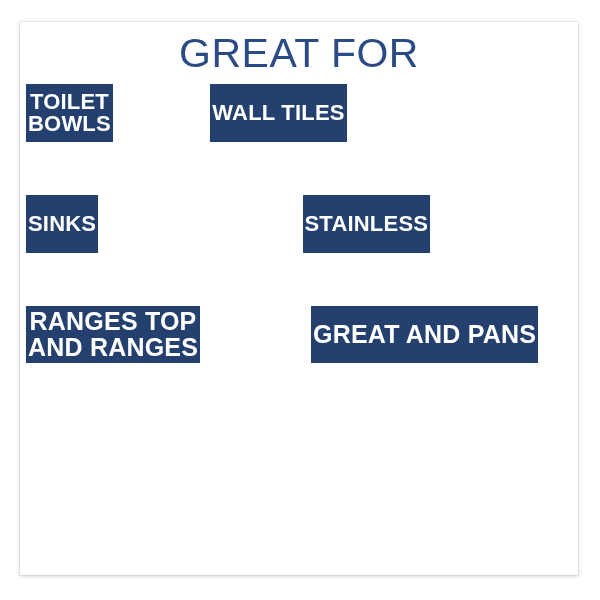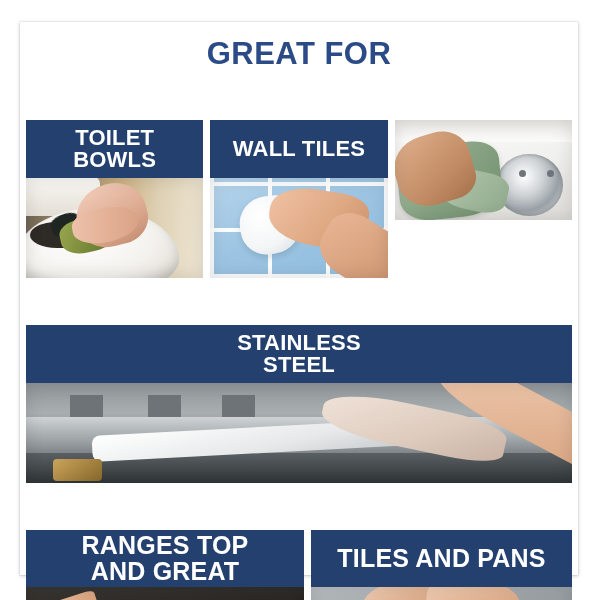--- a/index.html
+++ b/index.html
@@ -20,43 +20,42 @@
     box-shadow:0 1px 4px rgba(0,0,0,0.22), 0 0 0 1px rgba(0,0,0,0.04);
   }
 
   
   .poster-title {
     height:62px;
     display:flex;
     align-items:center;
     justify-content:center;
     color:#2b4b86;
-    font-size:31px;
-    font-weight:bold;
+    font-size:41px;
+    font-weight:normal;
     letter-spacing:0.5px;
     line-height:1;
     white-space:nowrap;
   }
 
   
   .grid {
     padding:0 6px 6px 6px;
     display:flex;
     flex-direction:column;
     gap:11px;
   }
   .grid-row { display:flex; gap:7px; }
 
   .tile {
     position:relative;
     overflow:hidden;
     background:#ffffff;
     display:flex;
-    flex-direction:column;
-    margin-top:36px;
+    flex-direction:row;
   }
   .tile.col3 { flex:1 1 0; }
   .tile.wide-left  { flex:0 0 278px; }
   .tile.wide-right { flex:1 1 0; }
 
   .tile-label {
     background:#24406e;
     color:#ffffff;
     display:flex;
     align-items:center;
@@ -447,27 +446,42 @@
             <span class="sh hand"></span>
           </div>
           <div class="photo-tint"></div>
         </div>
       </div>
 
     </div>
 
     <div class="grid-row row2">
 
+      <div class="tile col3">
+        <div class="tile-label">
+          <span>SINKS</span>
+        </div>
+        <div class="tile-photo">
+          <div class="scene ph-sink">
+            <span class="sh basin"></span>
+            <span class="sh drain"></span>
+            <span class="sh faucet"></span>
+            <span class="sh faucet-b"></span>
+            <span class="sh cloth"></span>
+            <span class="sh hand"></span>
+          </div>
+          <div class="photo-tint"></div>
+        </div>
+      </div>
 
 
       <div class="tile col3">
         <div class="tile-label">
           <span>
             <span>STAINLESS</span><br>
-            <span>STEEL</span>
           </span>
         </div>
         <div class="tile-photo">
           <div class="scene ph-steel">
             <span class="sh legs"></span>
             <span class="sh deck"></span>
             <span class="sh front"></span>
             <span class="sh cloth"></span>
             <span class="sh hand"></span>
             <span class="sh arm"></span>
@@ -478,42 +492,42 @@
       </div>
 
     </div>
 
     <div class="grid-row row3">
 
       <div class="tile wide-left">
         <div class="tile-label">
           <span>
             <span>RANGES TOP</span><br>
-            <span>AND GREAT</span>
+            <span>AND RANGES</span>
           </span>
         </div>
         <div class="tile-photo">
           <div class="scene ph-stove">
             <span class="sh griddle"></span>
             <span class="sh edge"></span>
             <span class="sh rail"></span>
             <span class="sh arm"></span>
             <span class="sh hand"></span>
             <span class="sh cloth"></span>
             <span class="sh knob1"></span>
             <span class="sh knob2"></span>
             <span class="sh knob3"></span>
           </div>
           <div class="photo-tint"></div>
         </div>
       </div>
 
       <div class="tile wide-right">
         <div class="tile-label">
-          <span>TILES AND PANS</span>
+          <span>GREAT AND PANS</span>
         </div>
         <div class="tile-photo">
           <div class="scene ph-pots">
             <span class="sh sinkwater"></span>
             <span class="sh panrim"></span>
             <span class="sh pan"></span>
             <span class="sh grime"></span>
             <span class="sh pad"></span>
             <span class="sh hand1"></span>
             <span class="sh hand2"></span>

